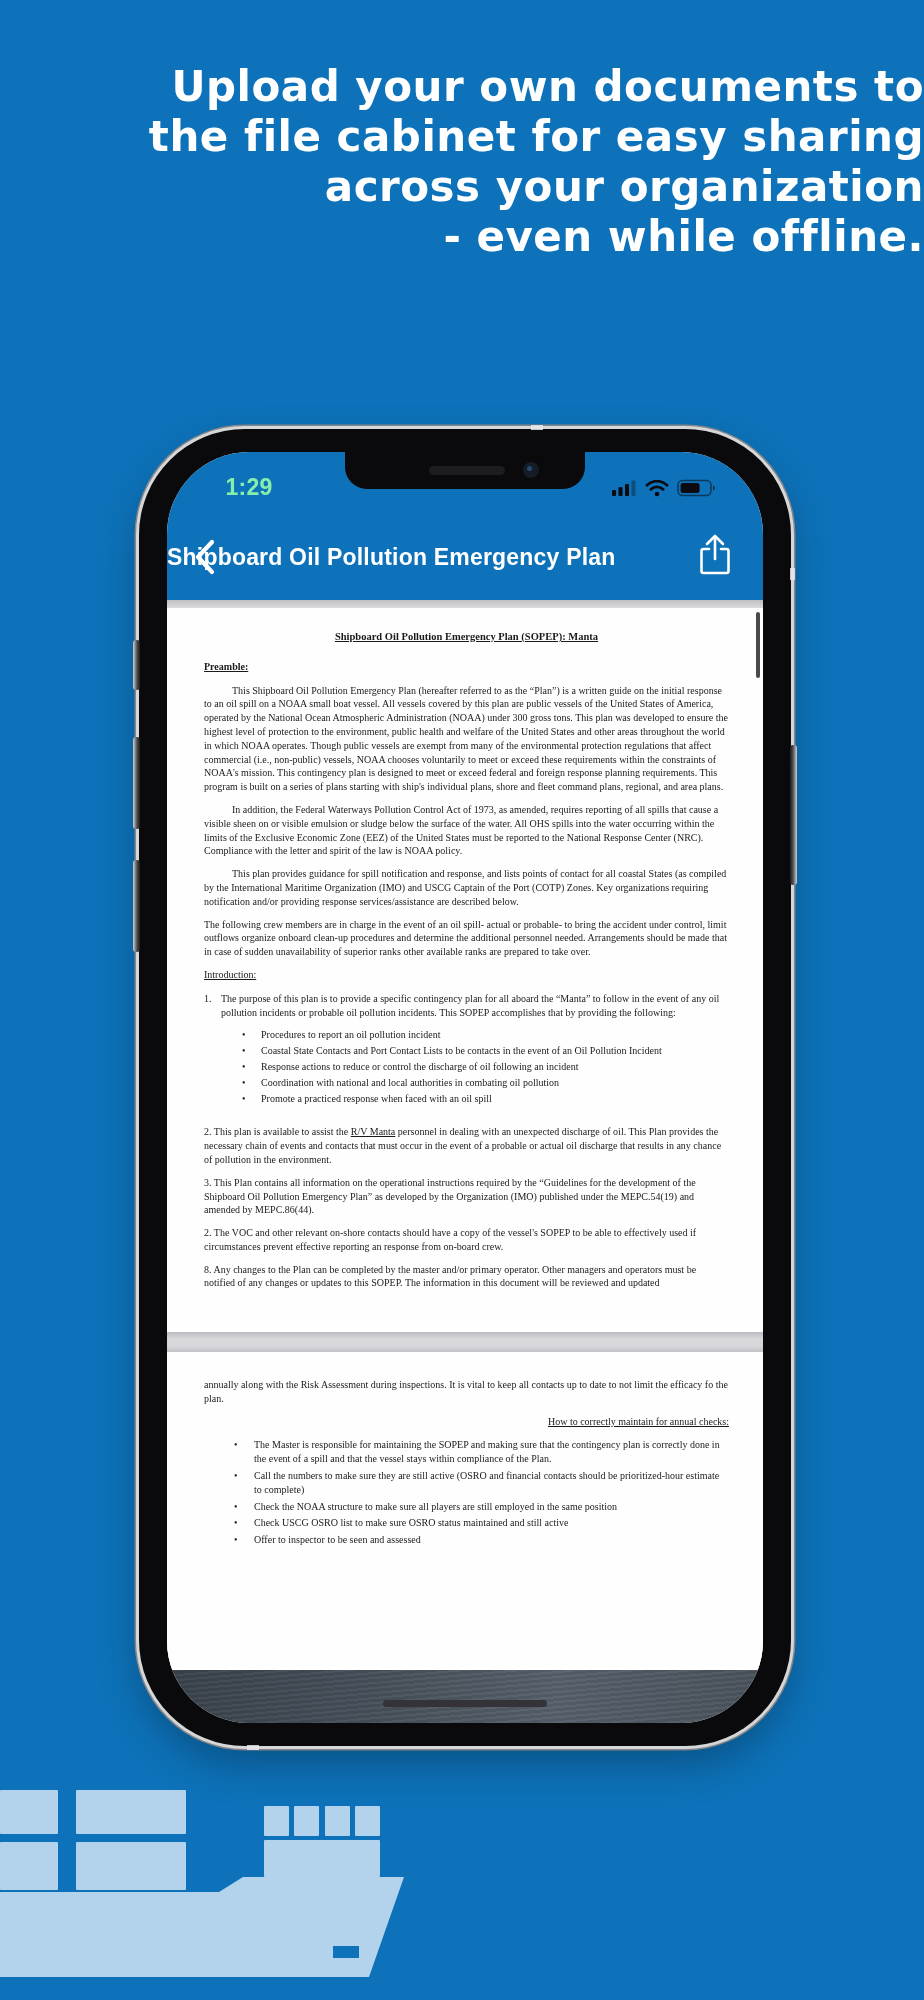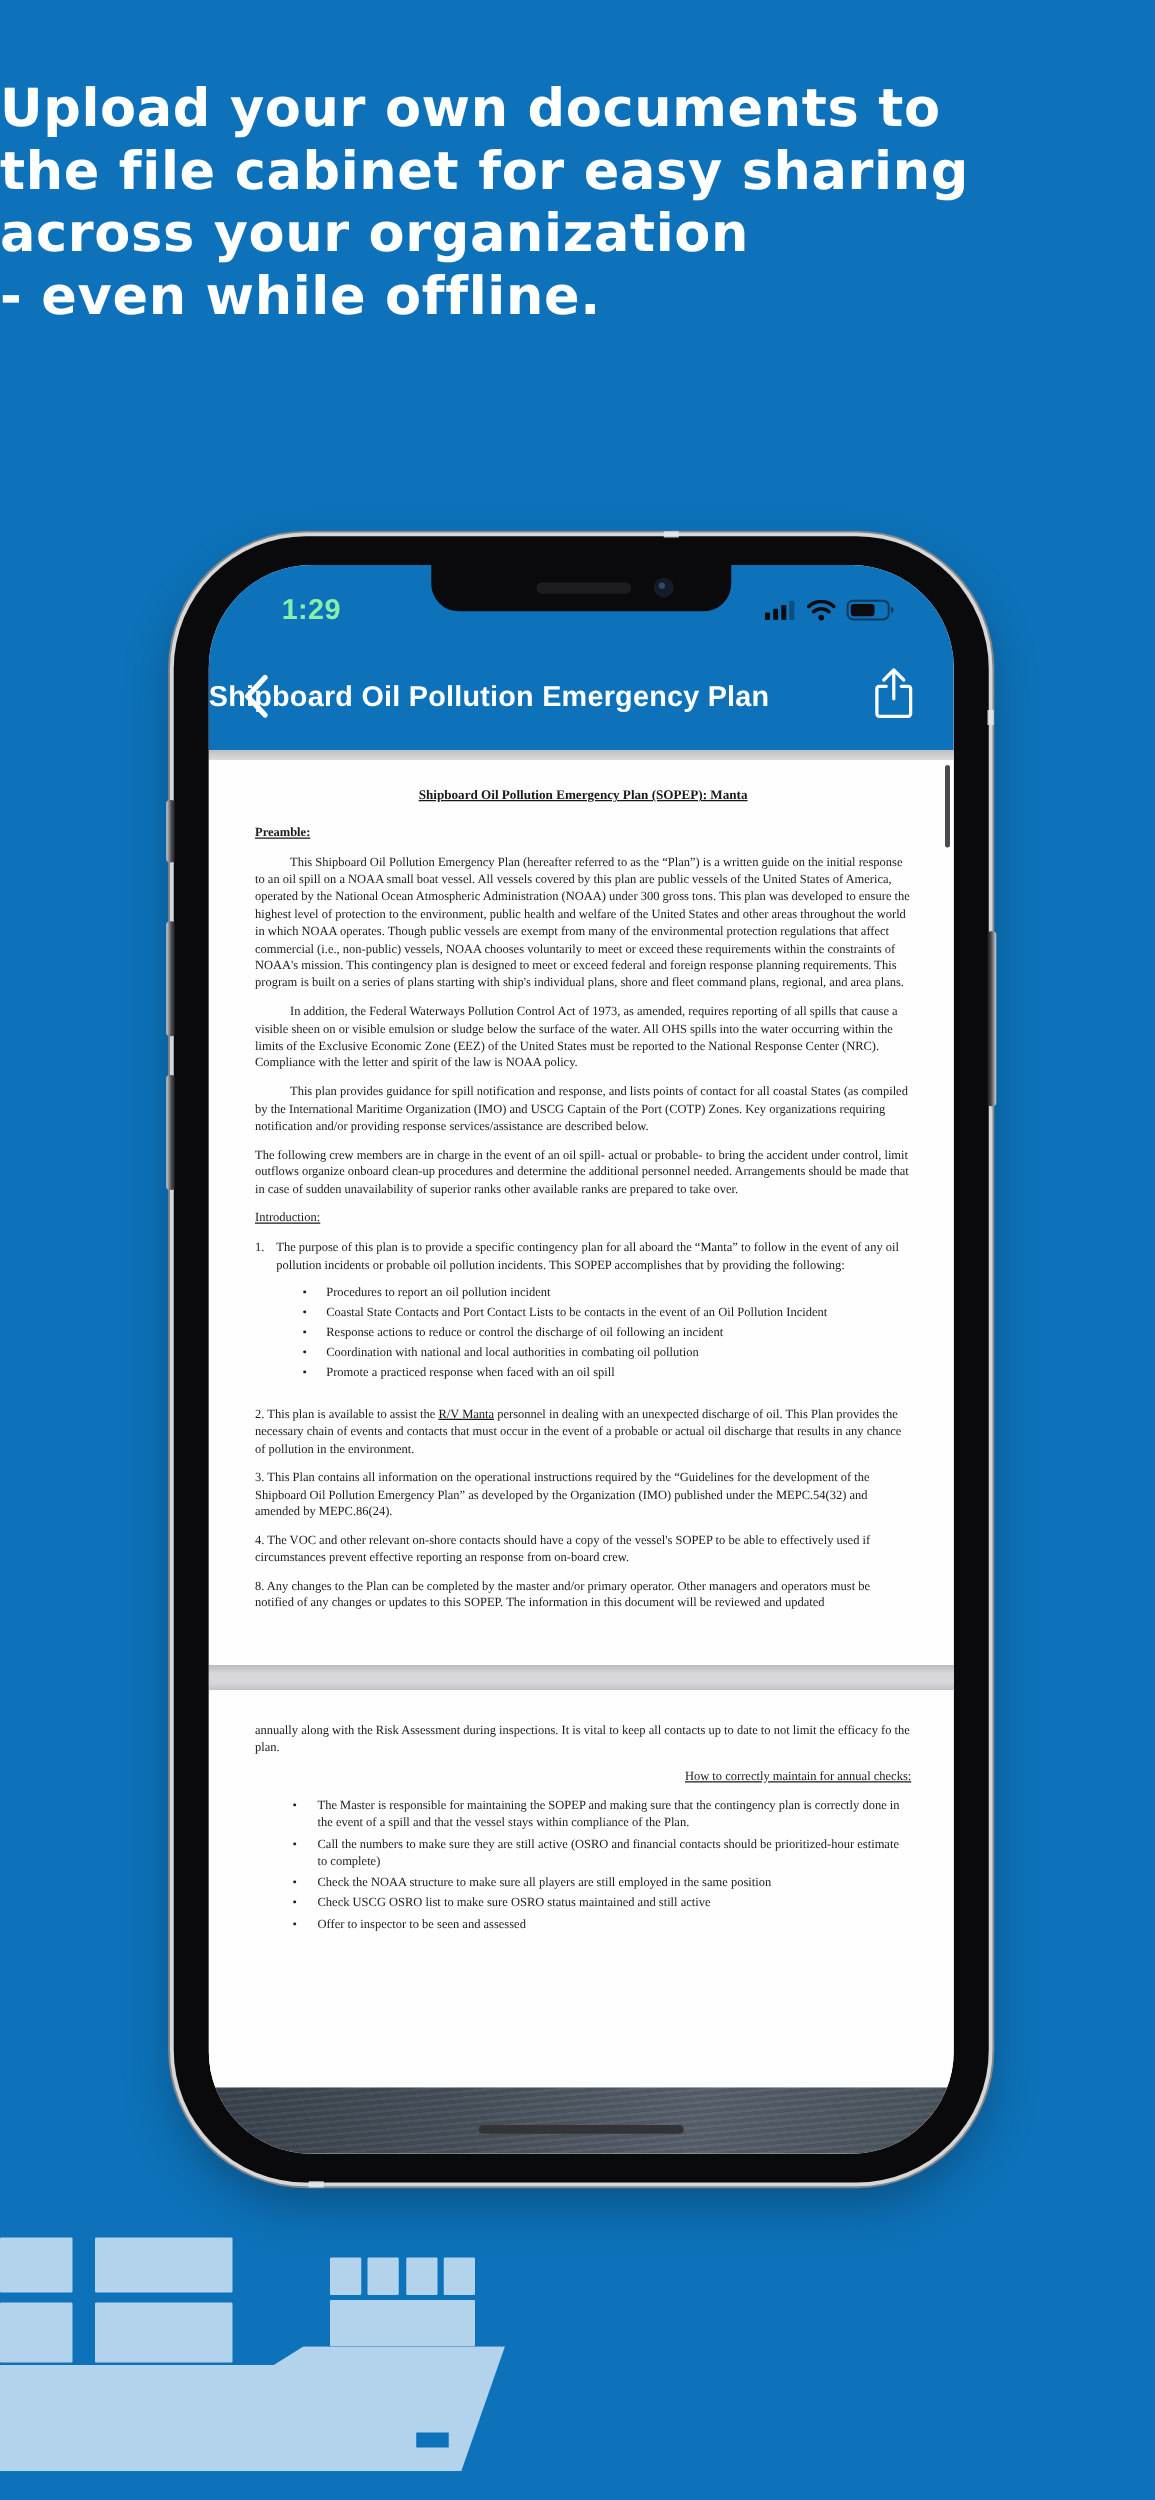--- a/index.html
+++ b/index.html
@@ -6,21 +6,21 @@
   html,body { width:924px; height:2000px; }
   body {
     position:relative; overflow:hidden;
     background:#0d72b9;
     font-family:"Liberation Sans", sans-serif;
   }
 
   
   .hero {
     position:absolute; left:0; top:62px; width:924px;
-    text-align:left; color:#ffffff;
+    text-align:right; color:#ffffff;
     font-family:"DejaVu Sans", sans-serif;
     font-weight:600; font-size:42px; line-height:50px; letter-spacing:0.5px;
   }
 
   
   .phone {
     position:absolute; left:139px; top:429px; width:652px; height:1317px;
     border-radius:106px; background:#0a0a0c;
     box-shadow:0 0 0 3px #d6d7d9, 0 0 0 4.5px #85868a, 0 18px 40px rgba(0,0,0,.28);
   }
@@ -199,22 +199,22 @@
           <span class="marker">1.</span><span>The purpose of this plan is to provide a specific contingency plan for all aboard the “Manta” to follow in the event of any oil pollution incidents or probable oil pollution incidents. This SOPEP accomplishes that by providing the following:</span>
         </p>
         <div class="bullet">Procedures to report an oil pollution incident</div>
         <div class="bullet">Coastal State Contacts and Port Contact Lists to be contacts in the event of an Oil Pollution Incident</div>
         <div class="bullet">Response actions to reduce or control the discharge of oil following an incident</div>
         <div class="bullet">Coordination with national and local authorities in combating oil pollution</div>
         <div class="bullet">Promote a practiced response when faced with an oil spill</div>
         <p class="sp-before">
           <span>2. This plan is available to assist the </span><span class="u">R/V Manta</span><span> personnel in dealing with an unexpected discharge of oil. This Plan provides the necessary chain of events and contacts that must occur in the event of a probable or actual oil discharge that results in any chance of pollution in the environment.</span>
         </p>
-        <p>3. This Plan contains all information on the operational instructions required by the “Guidelines for the development of the Shipboard Oil Pollution Emergency Plan” as developed by the Organization (IMO) published under the MEPC.54(32) and amended by MEPC.86(24).</p>
-        <p>4. The VOC and other relevant on-shore contacts should have a copy of the vessel's SOPEP to be able to effectively used if circumstances prevent effective reporting an response from on-board crew.</p>
+        <p>3. This Plan contains all information on the operational instructions required by the “Guidelines for the development of the Shipboard Oil Pollution Emergency Plan” as developed by the Organization (IMO) published under the MEPC.54(19) and amended by MEPC.86(44).</p>
+        <p>2. The VOC and other relevant on-shore contacts should have a copy of the vessel's SOPEP to be able to effectively used if circumstances prevent effective reporting an response from on-board crew.</p>
         <p>8. Any changes to the Plan can be completed by the master and/or primary operator. Other managers and operators must be notified of any changes or updates to this SOPEP. The information in this document will be reviewed and updated</p>
       </div>
 
       <div class="page-gap"></div>
 
       <div class="page page2">
         <p>annually along with the Risk Assessment during inspections. It is vital to keep all contacts up to date to not limit the efficacy fo the plan.</p>
         <div class="doc-h2 tabbed">How to correctly maintain for annual checks:</div>
         <div class="bullet2">The Master is responsible for maintaining the SOPEP and making sure that the contingency plan is correctly done in the event of a spill and that the vessel stays within compliance of the Plan.</div>
         <div class="bullet2">Call the numbers to make sure they are still active (OSRO and financial contacts should be prioritized-hour estimate to complete)</div>

